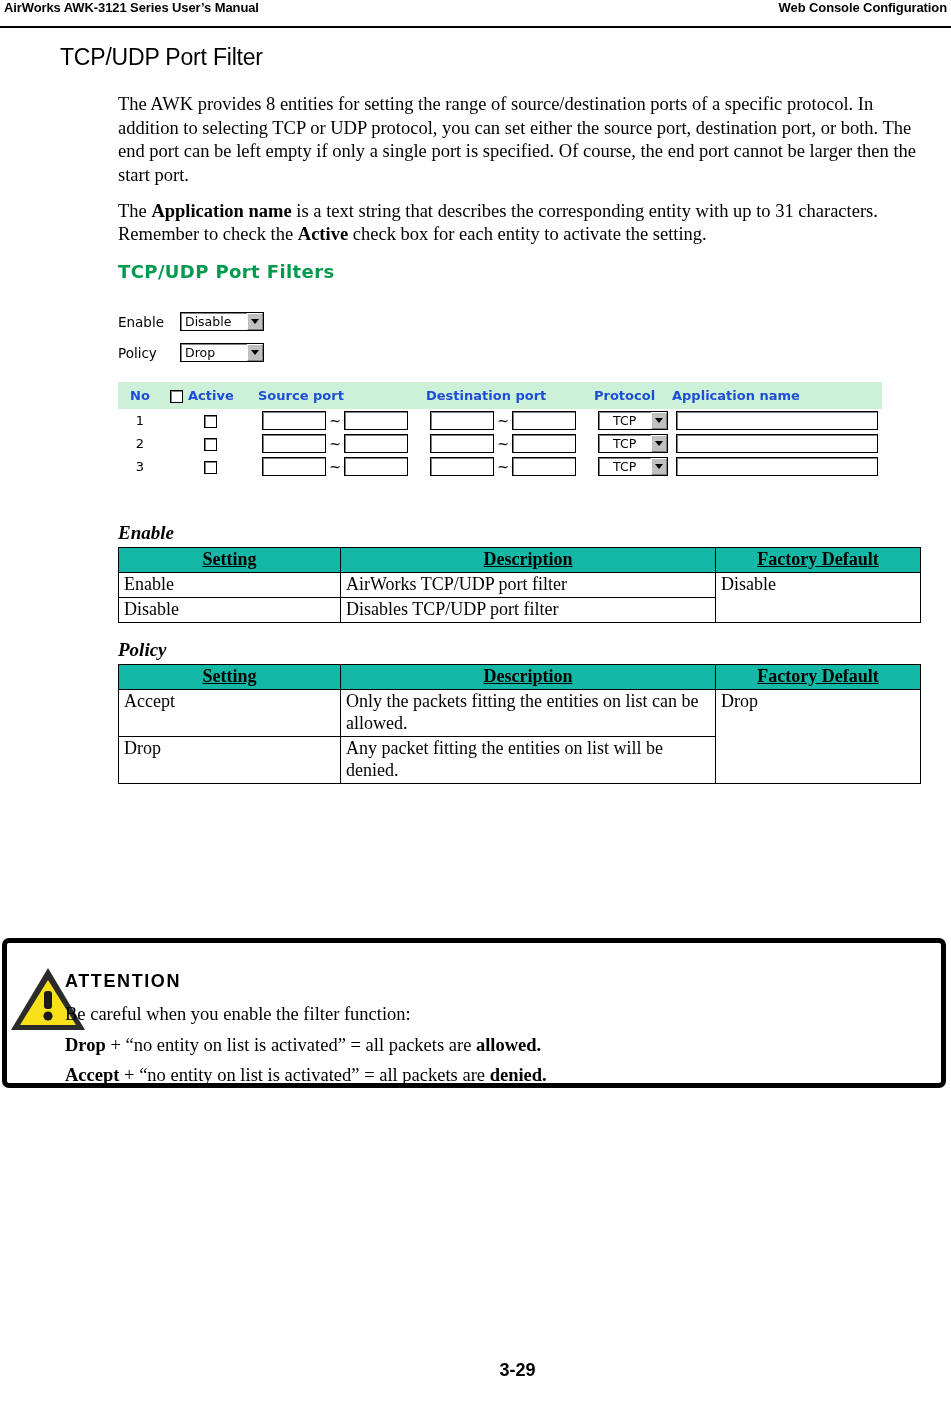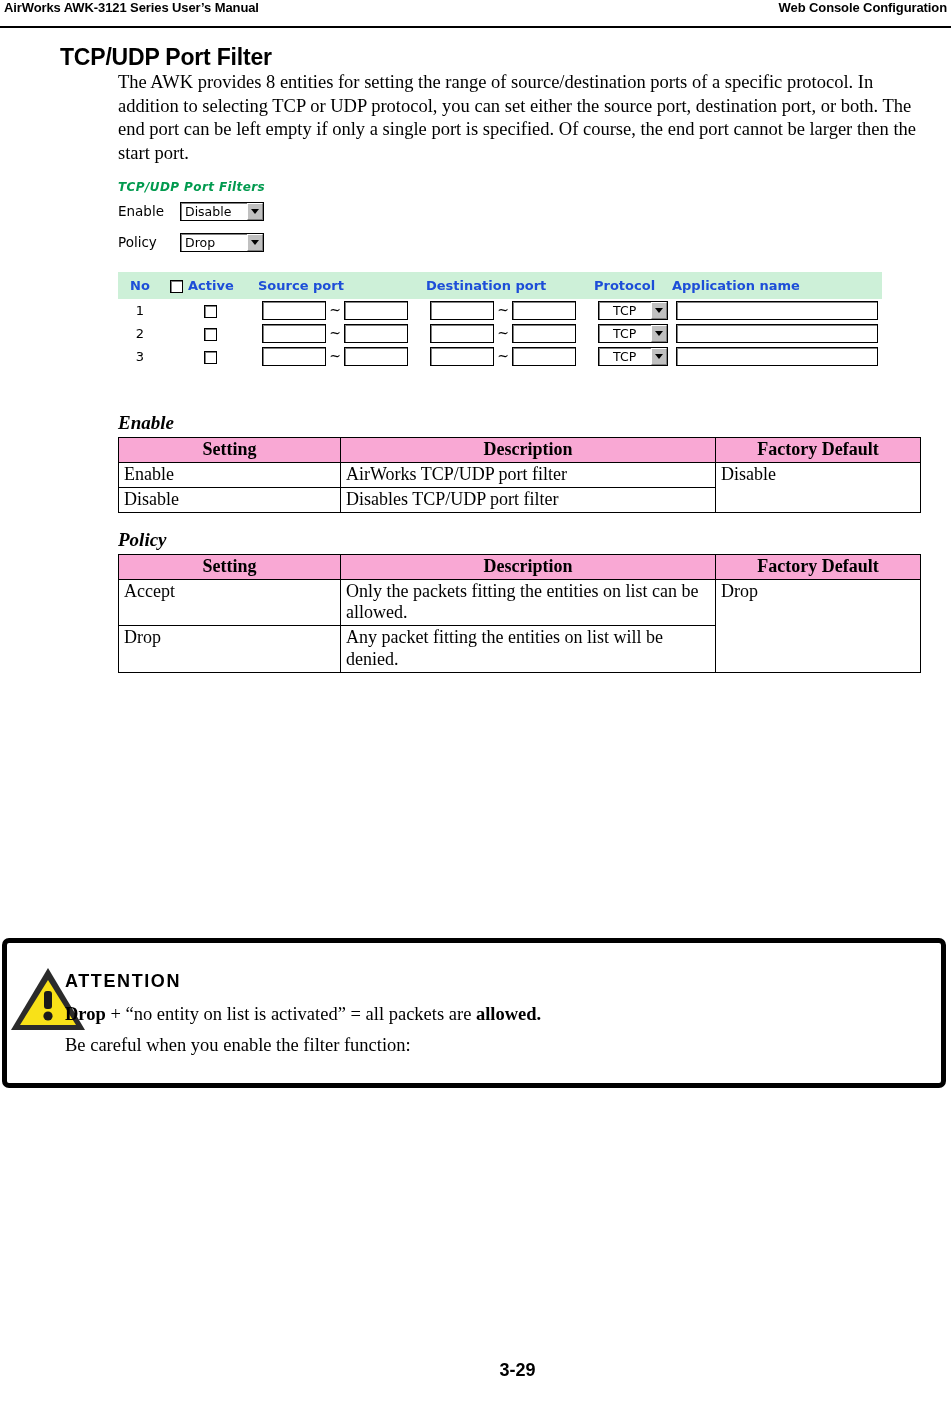--- a/index.html
+++ b/index.html
@@ -46,22 +46,22 @@
   .content {
     position: absolute;
     left: 0;
     top: 44px;
     width: 951px;
   }
 
   h1.section-title {
     font-family: "Liberation Sans", sans-serif;
     font-size: 23px;
-    font-weight: bold;
-    margin: 0 0 0 60px;
+    font-weight: normal;
+    margin: 0 0 22px 60px;
     letter-spacing: -0.2px;
   }
 
   p.body-text {
     margin: 0 30px 12px 118px;
     font-size: 18.5px;
     line-height: 1.28;
     text-align: left;
   }
   p.body-text b { font-weight: bold; }
@@ -71,24 +71,23 @@
     position: relative;
     margin: 14px 0 0 118px;
     width: 800px;
     font-family: "DejaVu Sans", sans-serif;
     background: #ffffff;
   }
   .console-title {
     color: #009a4e;
     font-family: "DejaVu Sans", sans-serif;
     font-weight: bold;
-    font-size: 12px;
+    font-size: 18px;
     letter-spacing: 0.4px;
-    margin-bottom: 8px;
-    font-style: italic;
+    margin-bottom: 30px;
   }
   .form-row {
     display: flex;
     align-items: center;
     margin-bottom: 12px;
     font-size: 13px;
     color: #000;
   }
   .form-row .form-label {
     width: 62px;
@@ -218,23 +217,24 @@
     table-layout: fixed;
   }
   table.spec-table th,
   table.spec-table td {
     border: 1px solid #000;
     padding: 1px 5px;
     vertical-align: top;
     line-height: 1.22;
   }
   table.spec-table th {
-    background: #f9a8d4;
+    background: #14b8a6;
     text-align: center;
     font-weight: bold;
+    text-decoration: underline;
   }
   table.spec-table .col-setting  { width: 222px; }
   table.spec-table .col-desc     { width: 375px; }
   table.spec-table .col-default  { width: 205px; }
 
   
   .attention-box {
     position: absolute;
     left: 2px;
     top: 938px;
@@ -297,20 +297,21 @@
 </div>
 <div class="header-rule"></div>
 
 <div class="content">
 
   <h1 class="section-title">TCP/UDP Port Filter</h1>
 
 
   <p class="body-text">The AWK provides 8 entities for setting the range of source/destination ports of a specific protocol. In addition to selecting TCP or UDP protocol, you can set either the source port, destination port, or both. The end port can be left empty if only a single port is specified. Of course, the end port cannot be larger then the start port.</p>
 
+  <p class="body-text"><span>The </span><b>Application name</b><span> is a text string that describes the corresponding entity with up to 31 characters. Remember to check the </span><b>Active</b><span> check box for each entity to activate the setting.</span></p>
 
   <div class="console-shot">
 
     <div class="console-title">TCP/UDP Port Filters</div>
 
     <div class="form-row">
       <span class="form-label">Enable</span>
       <span class="win-select sel-enable">
         <span class="sel-text">Disable</span>
         <span class="sel-arrow">
@@ -444,18 +445,19 @@
 
 <div class="attention-box">
   <svg class="attention-icon" viewBox="0 0 78 68">
     <polygon points="39,3 76,65 2,65" fill="#2b2b2b"></polygon>
     <polygon points="39,15 67,60 11,60" fill="#f8e118"></polygon>
     <rect x="35" y="26" width="8" height="18" rx="3" fill="#1a1a1a"></rect>
     <circle cx="39" cy="51" r="4.6" fill="#1a1a1a"></circle>
   </svg>
   <div class="attention-head">ATTENTION</div>
   <div class="attention-body">
+    <p>Be careful when you enable the filter function:</p>
     <p><b>Drop</b><span> + “no entity on list is activated” = all packets are </span><b>allowed.</b></p>
-    <p>Be careful when you enable the filter function:</p>
+    <p><b>Accept</b><span> + “no entity on list is activated” = all packets are </span><b>denied.</b></p>
   </div>
 </div>
 
 <div class="page-number">3-29</div>
 
 </body></html>

